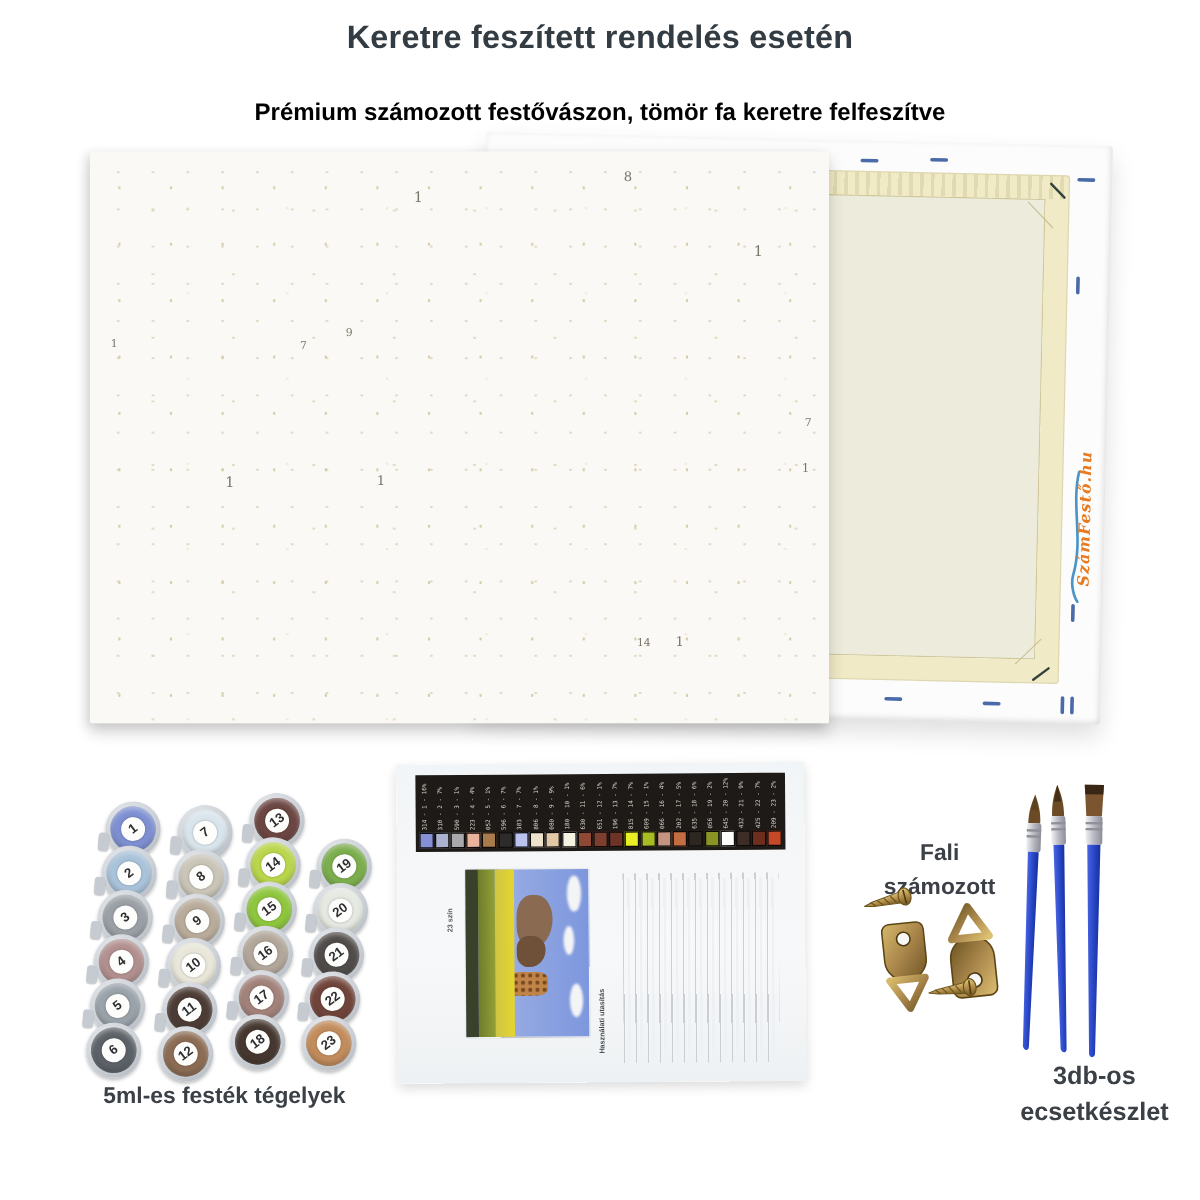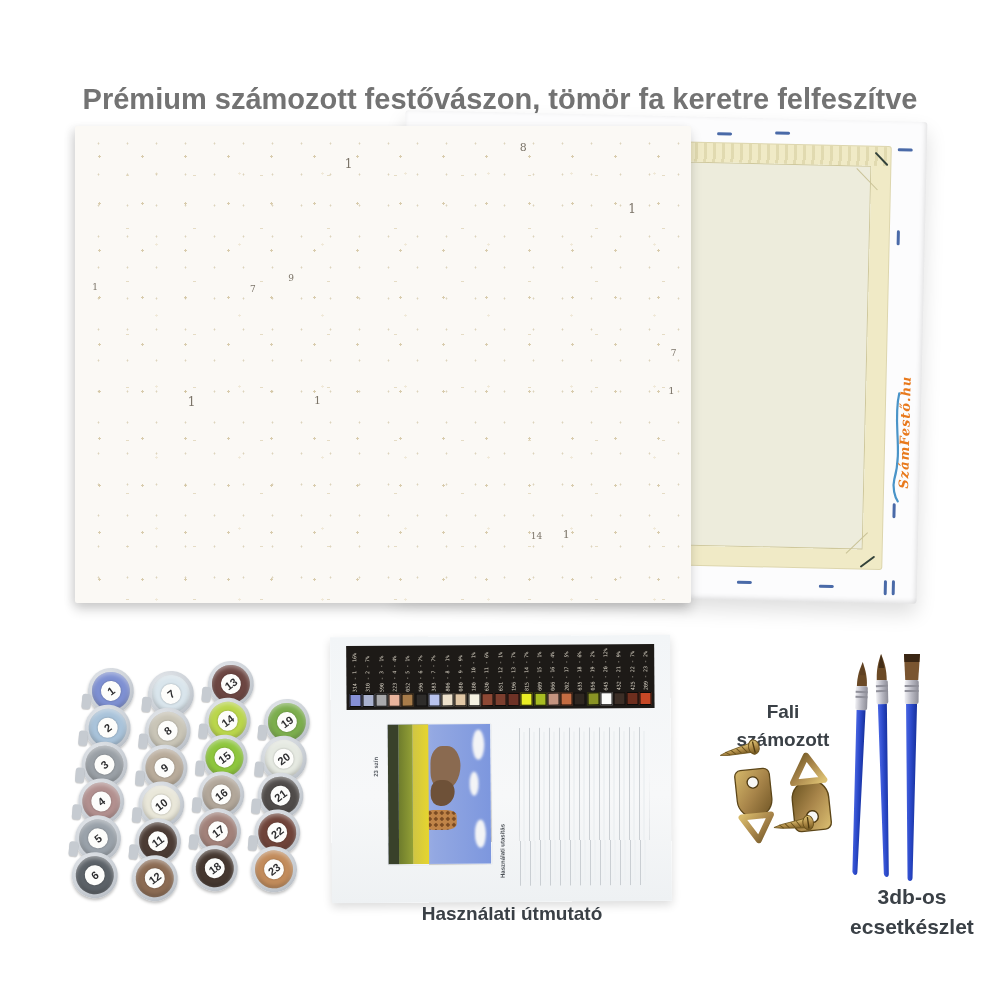--- a/index.html
+++ b/index.html
@@ -3,21 +3,21 @@
 <meta charset="utf-8">
 <style>
   html,body{margin:0;padding:0;background:#ffffff;}
   #stage{position:relative;width:1000px;height:1000px;background:#ffffff;overflow:hidden;
          font-family:"Liberation Sans","DejaVu Sans",sans-serif;}
 
   
   .title{position:absolute;top:16px;left:0;width:1000px;text-align:center;
          font-size:27px;font-weight:bold;color:#343c43;letter-spacing:.2px;}
   .subtitle{position:absolute;top:83px;left:0;width:1000px;text-align:center;
-         font-size:29px;font-weight:bold;color:#737373;}
+         font-size:20px;font-weight:bold;color:#000000;}
 
   
   .frame{position:absolute;left:400px;top:116px;width:522px;height:482px;
          background:#fcfcfd;border-radius:3px;transform:rotate(1.3deg);
          box-shadow:0 10px 20px rgba(0,0,0,.13), inset -3px 0 4px rgba(0,0,0,.06), inset 0 -3px 4px rgba(0,0,0,.07);}
   .wood{position:absolute;top:26px;right:36px;bottom:34px;left:38px;
         background:#edecdc;border:19px solid #f0eac6;border-radius:2px;
         box-shadow:inset 0 0 0 1px #cfc89c, 0 0 0 1px #ddd6ae;}
   .wood .grain{position:absolute;left:-19px;top:-19px;right:-19px;height:19px;
         background:repeating-linear-gradient(90deg,rgba(180,170,110,.25) 0 3px,rgba(255,255,255,0) 3px 9px);}
@@ -102,20 +102,21 @@
   
   .brush{position:absolute;}
   .brushes-label{position:absolute;left:822px;top:882px;width:180px;text-align:center;
        font-size:21px;font-weight:bold;color:#3a4046;line-height:1.45;}
 </style>
 </head>
 <body>
 
 <div id="stage">
 
+  <div class="title">Keretre feszített rendelés esetén</div>
   <div class="subtitle">Prémium számozott festővászon, tömör fa keretre felfeszítve</div>
 
   <div class="frame">
     <div class="wood">
       <div class="grain"></div>
     </div>
     <div class="miter" style="left:448px;top:58px;transform:rotate(45deg);"></div>
     <div class="miter" style="left:446px;top:422px;transform:rotate(-45deg);"></div>
     <div id="staple-layer">
         <div class="staple h" style="left: 312px; top: 15px;"></div>
@@ -315,20 +316,21 @@
         <div class="tab" style="left: -5px; top: 102px;"></div>
         <div class="pot" style="top: 148px; left: 0px;">
           <div class="paint" style="background:#c28c5c"></div>
           <div class="sticker">
             <span>23</span>
           </div>
         </div>
         <div class="tab" style="left: -5px; top: 139px;"></div>
       </div>
     </div>
+  <div class="paints-label">5ml-es festék tégelyek</div>
 
   <div class="manual">
     <div class="chart" id="color-chart">
         <div class="chart-cell">
           <span class="chart-code">314 - 1 - 16%</span>
           <span class="chart-swatch" style="background:#8690d6"></span>
         </div>
         <div class="chart-cell">
           <span class="chart-code">310 - 2 - 7%</span>
           <span class="chart-swatch" style="background:#aab2cf"></span>
@@ -430,21 +432,20 @@
         <div class="giraffe" style="left:86px;top:34px;width:20px;height:34px;"></div>
         <div class="grass-y" style="top:62px;height:16px;"></div>
         <div class="grass-o" style="top:78px;height:14px;"></div>
         <div class="ground-d" style="top:92px;height:11px;"></div>
       </div>
     </div>
     <div class="m-heading">Használati utasítás</div>
     <div class="m-lines"></div>
     <div class="m-lines2"></div>
   </div>
-  <div class="manual-label">Használati útmutató</div>
 
   <div class="hangers-label">Fali számozott</div>
   <svg class="hanger1" width="52" height="82" viewBox="0 0 60 92">
     <defs>
       <linearGradient id="brassA" x1="0" y1="0" x2="1" y2="1">
         <stop offset="0" stop-color="#d6b96a"></stop>
           <stop offset=".5" stop-color="#a8854a"></stop>
           <stop offset="1" stop-color="#6e5424"></stop>
       </linearGradient>
     </defs>

